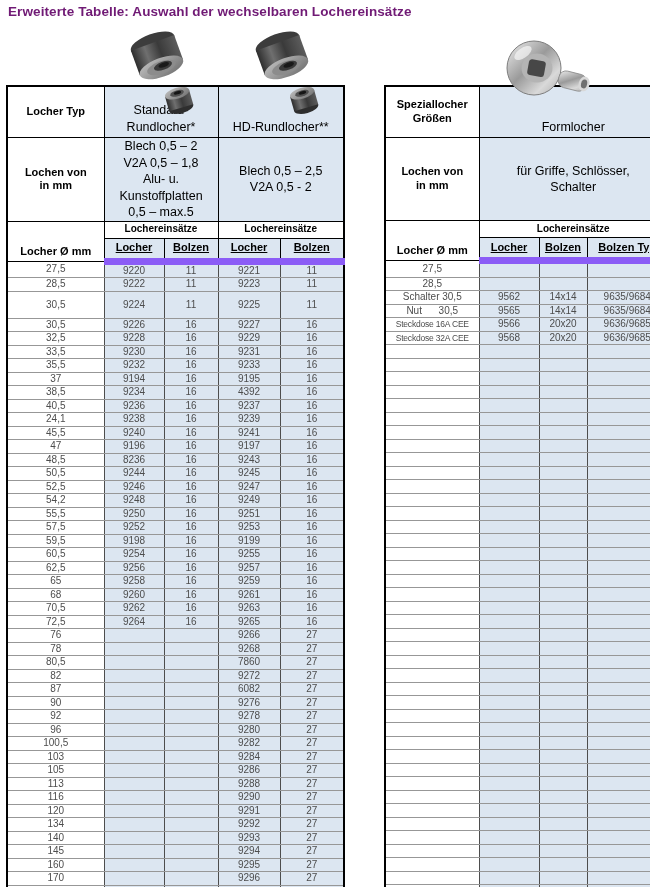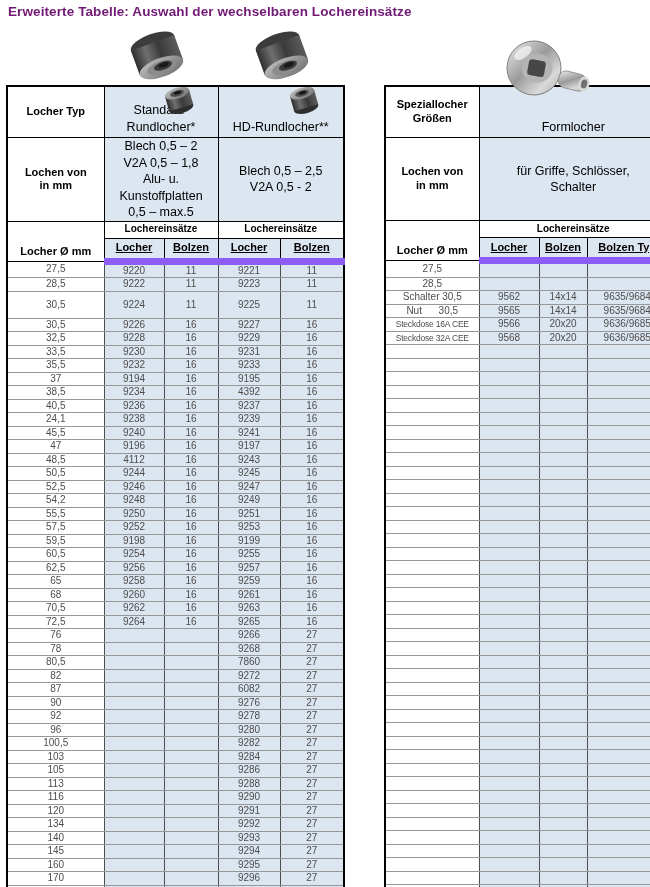--- a/index.html
+++ b/index.html
@@ -173,21 +173,21 @@
       </tr>
       <tr>
         <td class="c-dia">47</td>
         <td class="c-val shade">9196</td>
         <td class="c-val shade">16</td>
         <td class="c-val shade">9197</td>
         <td class="c-val shade">16</td>
       </tr>
       <tr>
         <td class="c-dia">48,5</td>
-        <td class="c-val shade">4112</td>
+        <td class="c-val shade">8236</td>
         <td class="c-val shade">16</td>
         <td class="c-val shade">9243</td>
         <td class="c-val shade">16</td>
       </tr>
       <tr>
         <td class="c-dia">50,5</td>
         <td class="c-val shade">9244</td>
         <td class="c-val shade">16</td>
         <td class="c-val shade">9245</td>
         <td class="c-val shade">16</td>

